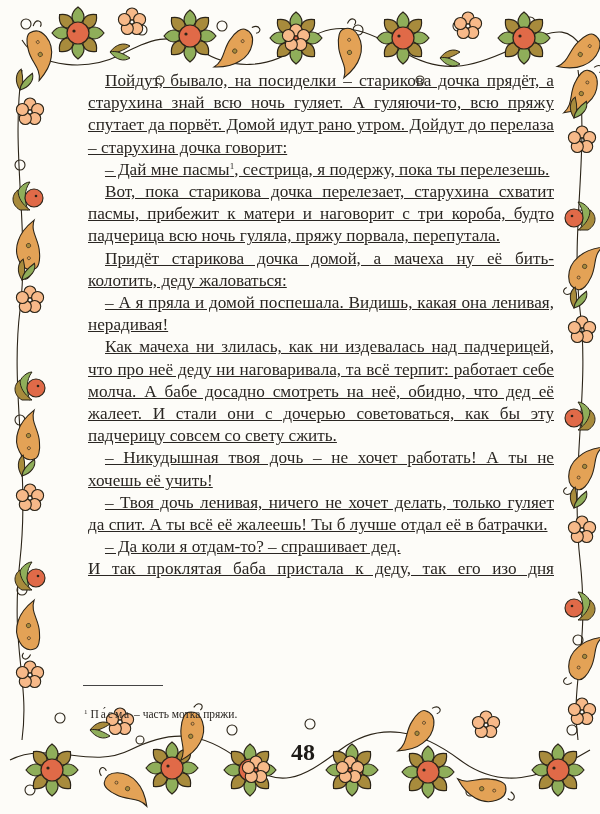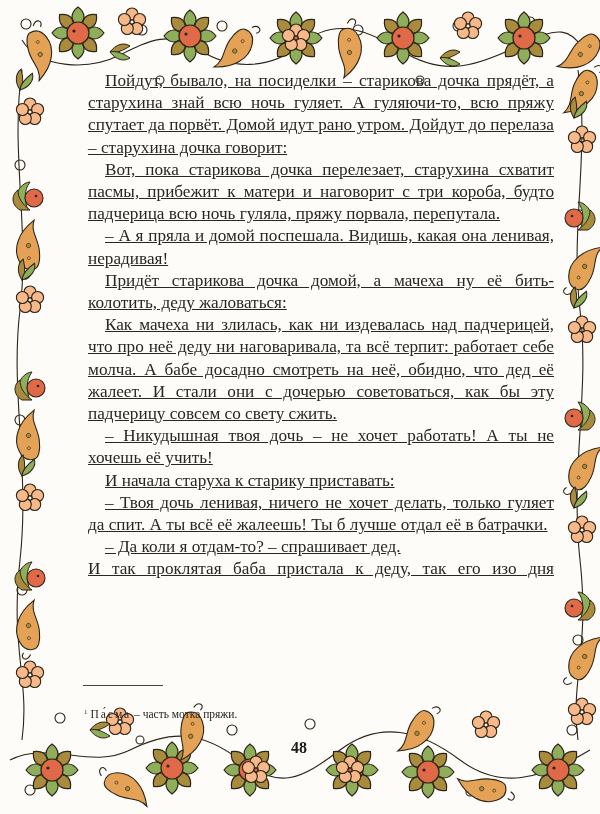--- a/index.html
+++ b/index.html
@@ -21,21 +21,21 @@
   .text-block sup { font-size:9px; vertical-align:6px; line-height:0; }
   .footnote-rule {
     position:absolute; left:83px; top:685px; width:80px; height:1px; background:#444;
   }
   .footnote {
     position:absolute; left:84px; top:705px; font-size:11.5px; line-height:14px;
   }
   .footnote sup { font-size:7px; vertical-align:4px; }
   .footnote .term { letter-spacing:2px; }
   .page-number {
-    position:absolute; left:291px; top:739px; font-size:16px; font-weight:bold;
+    position:absolute; left:291px; top:739px; font-size:24px; font-weight:bold;
     font-family:"Liberation Serif","DejaVu Serif",serif; color:#1d1a17;
   }
 </style>
 </head>
 <body>
 
 <svg class="border-svg" viewBox="0 0 600 814" xmlns="http://www.w3.org/2000/svg">
   <defs>
     <g id="sunflower">
       <g stroke="#2b2418" stroke-width="1.2">
@@ -164,26 +164,26 @@
   <use href="#blossom" x="350" y="770"></use>
   <use href="#paisley" x="420" y="730" transform="rotate(15 420 730)"></use>
   <use href="#sunflower" x="428" y="772"></use>
   <use href="#blossom" x="486" y="725"></use>
   <use href="#paisley" x="486" y="790" transform="rotate(80 486 790)"></use>
   <use href="#sunflower" x="558" y="770"></use>
 </svg>
 
 <div class="text-block">
   <p class="ind">Пойдут, бывало, на посиделки – старикова дочка прядёт, а старухина знай всю ночь гуляет. А гуляючи-то, всю пряжу спутает да порвёт. Домой идут рано утром. Дойдут до перелаза – старухина дочка говорит:</p>
+  <p class="ind"><span>– Дай мне пасмы</span><sup>1</sup><span>, сестрица, я подержу, пока ты перелезешь.</span></p>
   <p class="ind">Вот, пока старикова дочка перелезает, старухина схватит пасмы, прибежит к матери и наговорит с три короба, будто падчерица всю ночь гуляла, пряжу порвала, перепутала.</p>
+  <p class="ind">Придёт старикова дочка домой, а мачеха ну её бить-колотить, деду жаловаться:</p>
   <p class="ind">– А я пряла и домой поспешала. Видишь, какая она ленивая, нерадивая!</p>
-  <p class="ind">Придёт старикова дочка домой, а мачеха ну её бить-колотить, деду жаловаться:</p>
   <p class="ind">Как мачеха ни злилась, как ни издевалась над падчерицей, что про неё деду ни наговаривала, та всё терпит: работает себе молча. А бабе досадно смотреть на неё, обидно, что дед её жалеет. И стали они с дочерью советоваться, как бы эту падчерицу совсем со свету сжить.</p>
   <p class="ind">– Никудышная твоя дочь – не хочет работать! А ты не хочешь её учить!</p>
-  <p class="ind">И начала старуха к старику приставать:</p>
   <p class="ind">– Твоя дочь ленивая, ничего не хочет делать, только гуляет да спит. А ты всё её жалеешь! Ты б лучше отдал её в батрачки.</p>
   <p class="ind">– Да коли я отдам-то? – спрашивает дед.</p>
   <p class="noind" style="text-align:justify;text-align-last:justify;">И так проклятая баба пристала к деду, так его изо дня</p>
 </div>
 
 <div class="footnote-rule"></div>
 <div class="footnote"><sup>1</sup> <span class="term">Па́сма</span><span> – часть мотка пряжи.</span></div>
 
 <div class="page-number">48</div>
 

